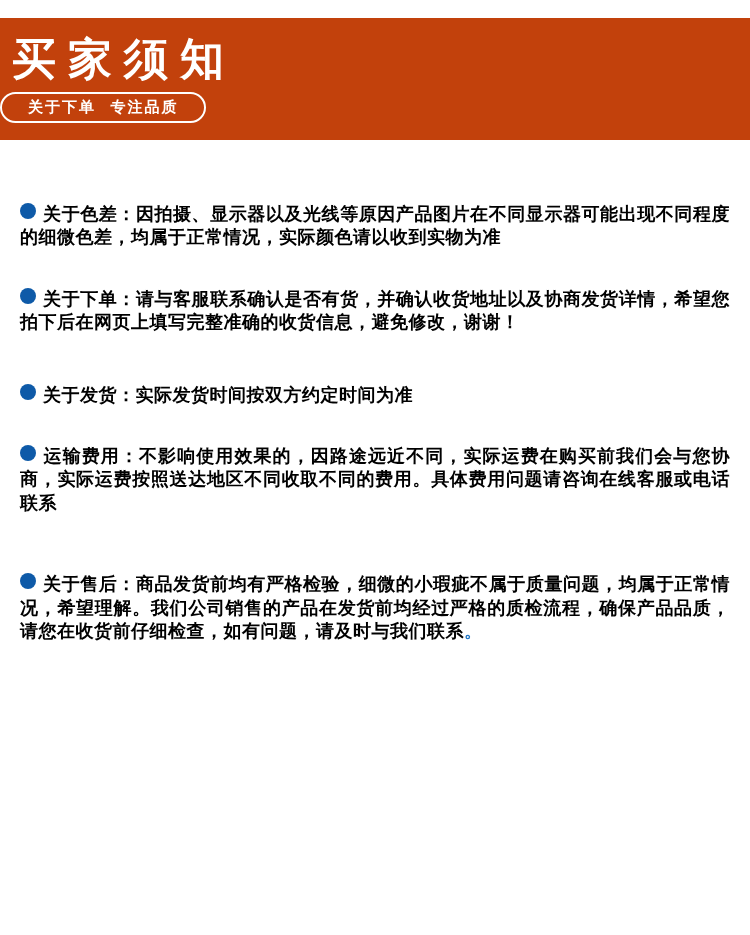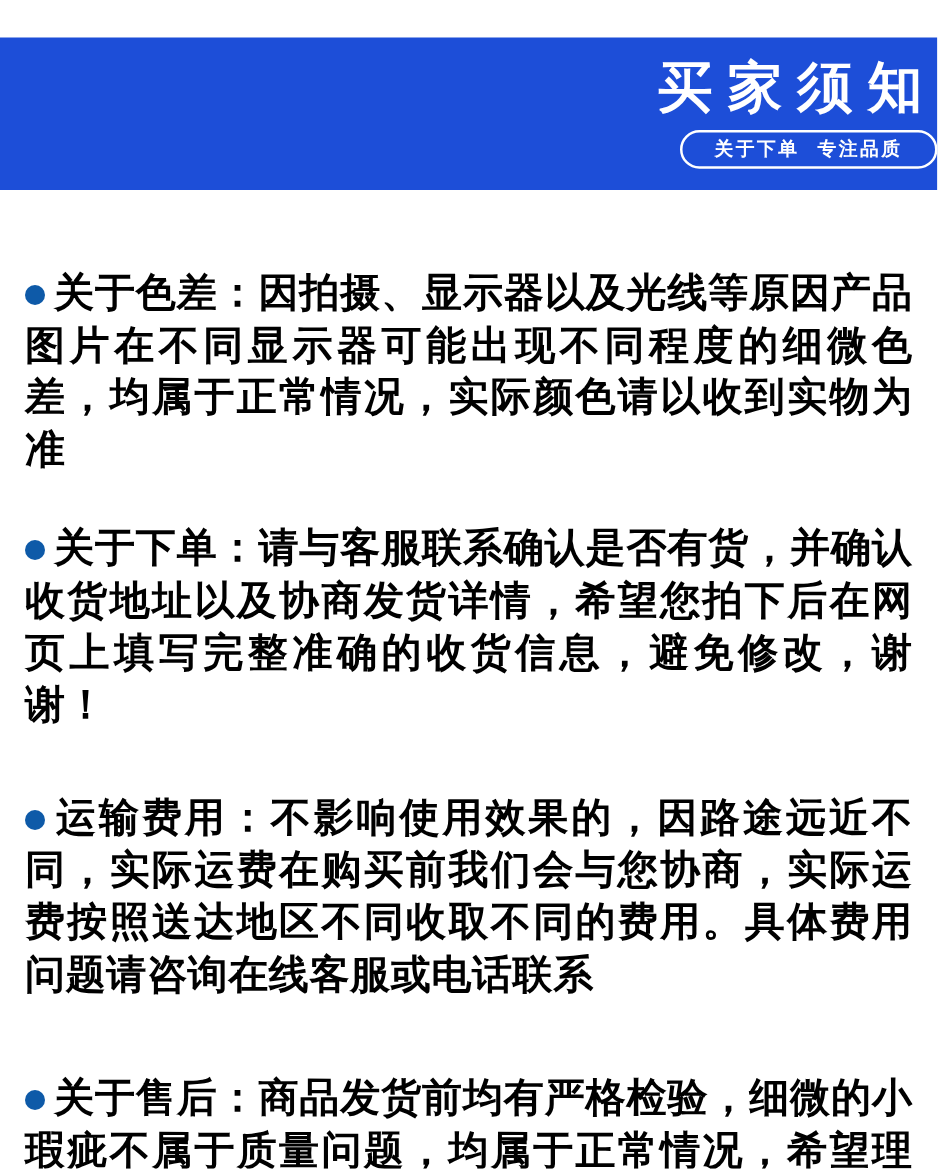--- a/index.html
+++ b/index.html
@@ -10,25 +10,25 @@
     margin: 0 auto;
   }
   .page {
     width: 750px;
     height: 935px;
     background: #ffffff;
     overflow: hidden;
   }
   
   .header-band {
-    margin-top: 30px;
+    margin-top: 18px;
     width: 750px;
     height: 122px;
-    background: #1d4ed8;
-    text-align: right;
+    background: #c2410c;
+    text-align: left;
     padding-top: 17px;
   }
   .header-title {
     color: #ffffff;
     font-size: 44px;
     font-weight: 700;
     letter-spacing: 12px;
     text-indent: 12px;
     line-height: 1.1;
   }
@@ -44,21 +44,21 @@
     letter-spacing: 2px;
     white-space: pre;
     line-height: 1.2;
   }
   
   .notices {
     padding: 62px 20px 0 20px;
   }
   .notice {
     color: #000000;
-    font-size: 32px;
+    font-size: 18px;
     font-weight: 700;
     line-height: 1.3;
     letter-spacing: 0.5px;
     text-align: justify;
   }
   .bullet {
     display: inline-block;
     width: 16px;
     height: 16px;
     border-radius: 50%;
@@ -85,20 +85,23 @@
   <div class="notices">
 
     <p class="notice n1">
       <span class="bullet"></span><span>关于色差：因拍摄、显示器以及光线等原因产品图片在不同显示器可能出现不同程度的细微色差，均属于正常情况，实际颜色请以收到实物为准</span>
     </p>
 
     <p class="notice n2">
       <span class="bullet"></span><span>关于下单：请与客服联系确认是否有货，并确认收货地址以及协商发货详情，希望您拍下后在网页上填写完整准确的收货信息，避免修改，谢谢！</span>
     </p>
 
+    <p class="notice n3">
+      <span class="bullet"></span><span>关于发货：实际发货时间按双方约定时间为准</span>
+    </p>
 
     <p class="notice n4">
       <span class="bullet"></span><span>运输费用：不影响使用效果的，因路途远近不同，实际运费在购买前我们会与您协商，实际运费按照送达地区不同收取不同的费用。具体费用问题请咨询在线客服或电话联系</span>
     </p>
 
     <p class="notice n5">
       <span class="bullet"></span><span>关于售后：商品发货前均有严格检验，细微的小瑕疵不属于质量问题，均属于正常情况，希望理解。我们公司销售的产品在发货前均经过严格的质检流程，确保产品品质，请您在收货前仔细检查，如有问题，请及时与我们联系</span><span class="blue-period">。</span>
     </p>
 
   </div>

